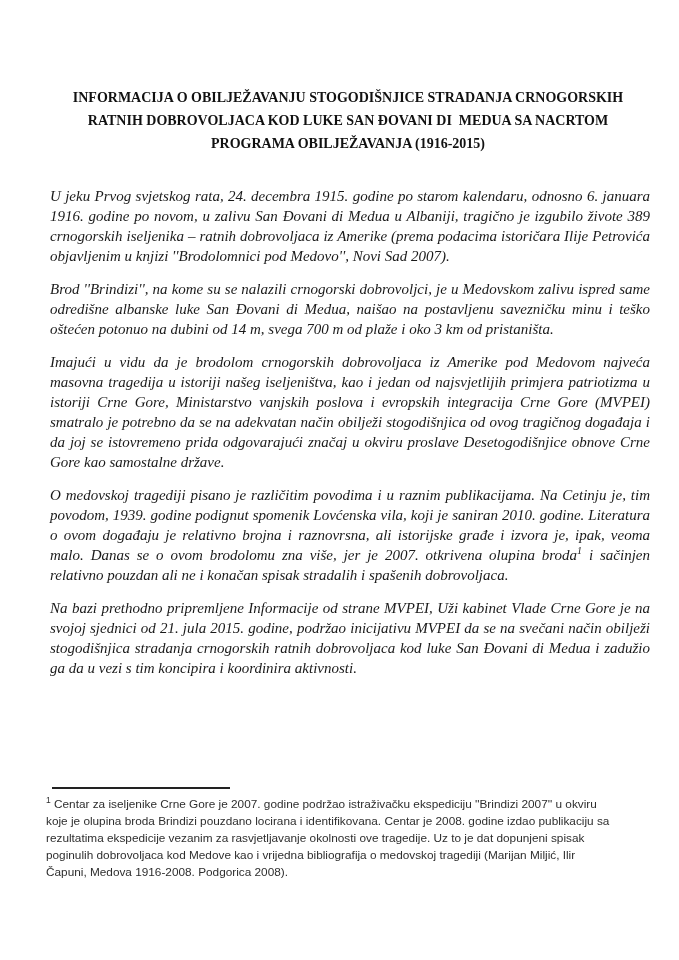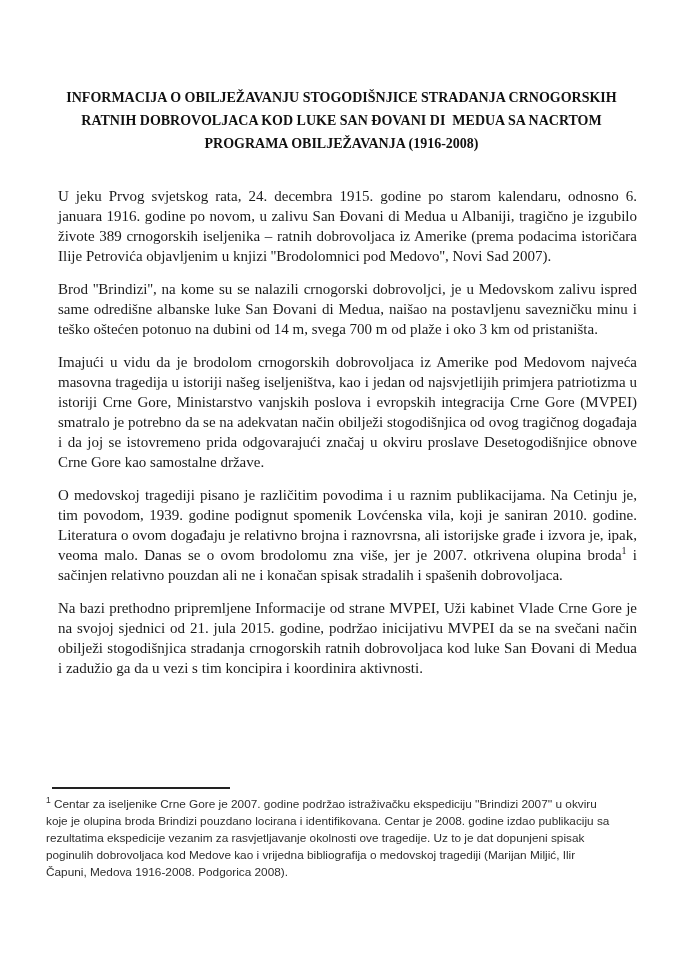--- a/index.html
+++ b/index.html
@@ -6,43 +6,44 @@
     margin: 0;
     padding: 0;
     background: #ffffff;
   }
   .page {
     position: relative;
     width: 679px;
     height: 960px;
     background: #ffffff;
     box-sizing: border-box;
-    padding: 86px 42px 0 46px;
+    padding: 86px 29px 0 46px;
     overflow: hidden;
     font-family: "Liberation Serif", serif;
     color: #1a1a1a;
   }
   .doc-title {
     margin: 0 0 31px 0;
     text-align: center;
     font-weight: bold;
     font-size: 14px;
     line-height: 23px;
     color: #111111;
   }
   .title-line {
     white-space: nowrap;
   }
   .body-par {
-    margin: 0 0 13px 12px;
+    margin: 0 0 13px 4px;
     font-size: 15px;
     line-height: 20px;
     text-align: justify;
     text-justify: inter-word;
     hyphens: none;
+    font-style: italic;
   }
   sup.fn-ref {
     font-size: 10px;
     line-height: 0;
     vertical-align: super;
   }
   .footnote-area {
     position: absolute;
     left: 46px;
     right: 64px;
@@ -69,21 +70,21 @@
   }
 </style>
 </head>
 <body>
 
 <div class="page">
 
   <h1 class="doc-title">
     <div class="title-line">INFORMACIJA O OBILJEŽAVANJU STOGODIŠNJICE STRADANJA CRNOGORSKIH</div>
     <div class="title-line">RATNIH DOBROVOLJACA KOD LUKE SAN ĐOVANI DI &nbsp;MEDUA SA NACRTOM</div>
-    <div class="title-line">PROGRAMA OBILJEŽAVANJA (1916-2008)</div>
+    <div class="title-line">PROGRAMA OBILJEŽAVANJA (1916-2015)</div>
   </h1>
 
   <p class="body-par">U jeku Prvog svjetskog rata, 24. decembra 1915. godine po starom kalendaru, odnosno 6. januara 1916. godine po novom, u zalivu San Đovani di Medua u Albaniji, tragično je izgubilo živote 389 crnogorskih iseljenika – ratnih dobrovoljaca iz Amerike (prema podacima istoričara Ilije Petrovića objavljenim u knjizi ''Brodolomnici pod Medovo'', Novi Sad 2007).</p>
 
   <p class="body-par">Brod ''Brindizi'', na kome su se nalazili crnogorski dobrovoljci, je u Medovskom zalivu ispred same odredišne albanske luke San Đovani di Medua, naišao na postavljenu savezničku minu i teško oštećen potonuo na dubini od 14 m, svega 700 m od plaže i oko 3 km od pristaništa.</p>
 
   <p class="body-par">Imajući u vidu da je brodolom crnogorskih dobrovoljaca iz Amerike pod Medovom najveća masovna tragedija u istoriji našeg iseljeništva, kao i jedan od najsvjetlijih primjera patriotizma u istoriji Crne Gore, Ministarstvo vanjskih poslova i evropskih integracija Crne Gore (MVPEI) smatralo je potrebno da se na adekvatan način obilježi stogodišnjica od ovog tragičnog događaja i da joj se istovremeno prida odgovarajući značaj u okviru proslave Desetogodišnjice obnove Crne Gore kao samostalne države.</p>
 
   <p class="body-par"><span>O medovskoj tragediji pisano je različitim povodima i u raznim publikacijama. Na Cetinju je, tim povodom, 1939. godine podignut spomenik Lovćenska vila, koji je saniran 2010. godine. Literatura o ovom događaju je relativno brojna i raznovrsna, ali istorijske građe i izvora je, ipak, veoma malo. Danas se o ovom brodolomu zna više, jer je 2007. otkrivena olupina broda</span><sup class="fn-ref">1</sup><span> i sačinjen relativno pouzdan ali ne i konačan spisak stradalih i spašenih dobrovoljaca.</span></p>
 

